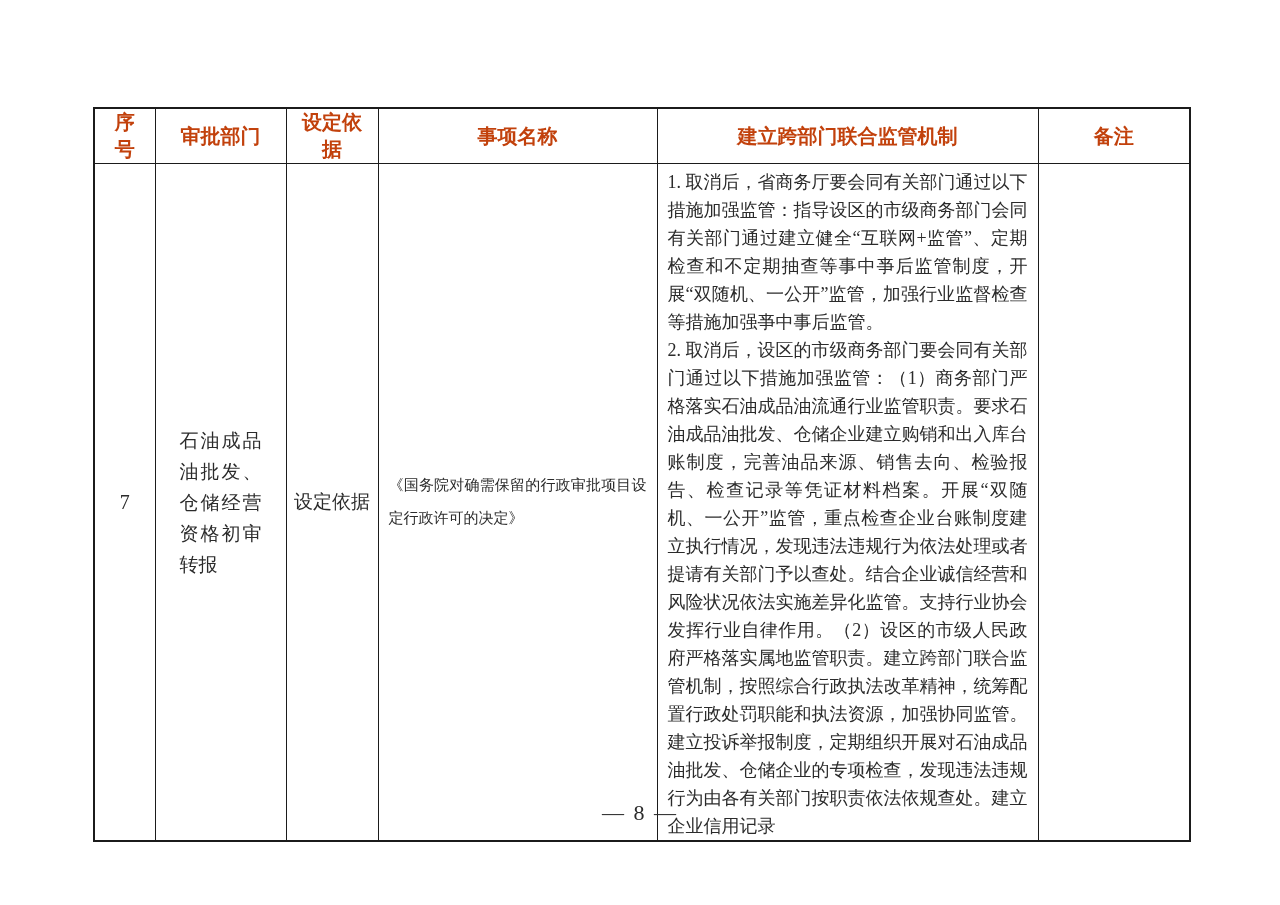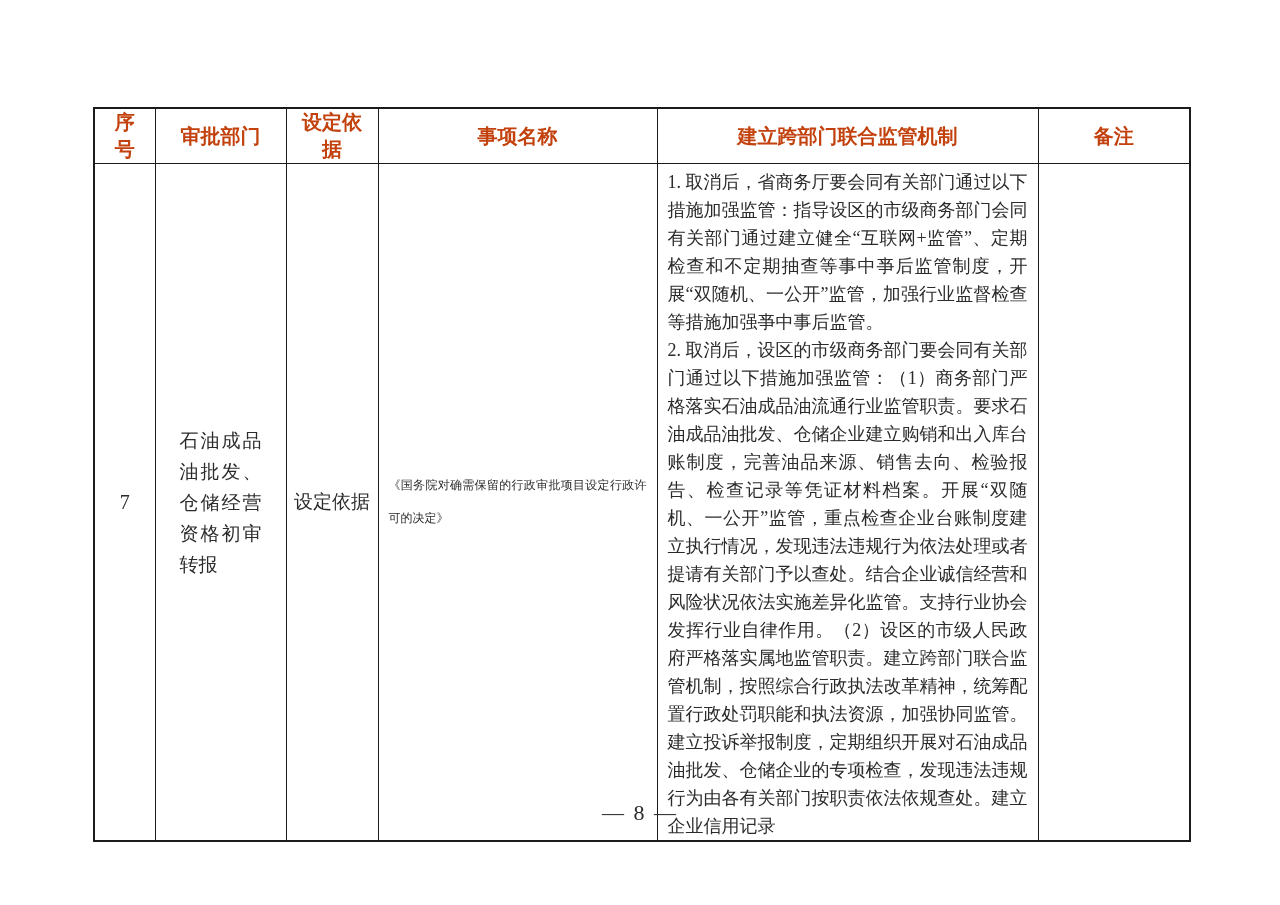--- a/index.html
+++ b/index.html
@@ -56,21 +56,21 @@
   td.c-dept {
     text-align: center;
     vertical-align: middle;
     font-size: 19px;
   }
   td.c-basis {
     vertical-align: middle;
     padding: 0 10px;
   }
   td.c-basis .just {
-    font-size: 12px;
+    font-size: 15px;
     line-height: 33px;
     text-align: justify;
   }
   td.c-measures {
     vertical-align: top;
     padding: 4px 10px 0 10px;
   }
   td.c-measures p {
     font-size: 18px;
     line-height: 28px;

